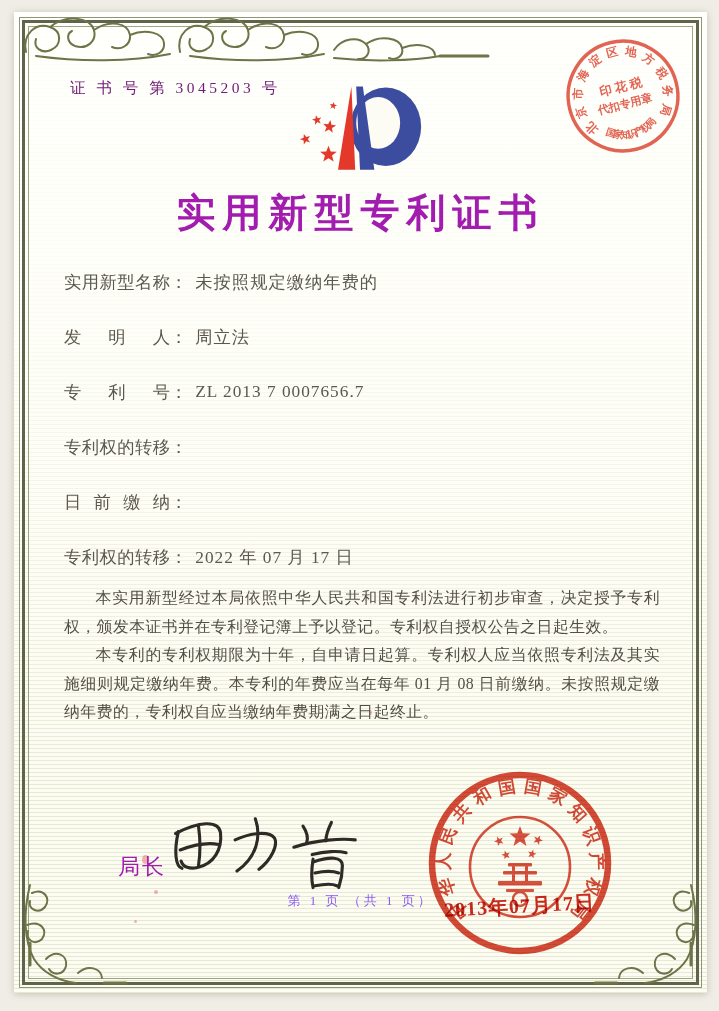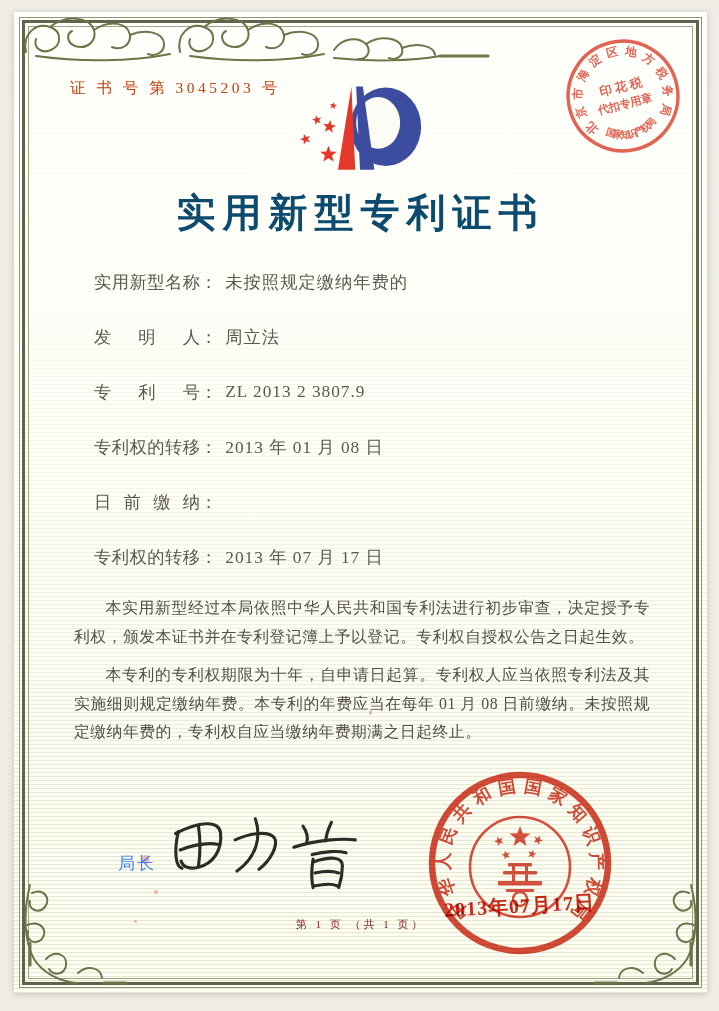--- a/index.html
+++ b/index.html
@@ -25,61 +25,61 @@
   .frame-outer{inset:5px;border:1px solid #8f957a;}
   .frame-main{inset:8px;border:3px solid #5f654a;}
   .frame-inner{inset:14px;border:1px solid #9da383;}
   .orn{position:absolute;z-index:3;color:#6e7348;}
   .orn path{stroke:currentColor;fill:none;stroke-linecap:round;}
   .orn-top{left:6px;top:2px;}
   .orn-bl{left:2px;bottom:2px;}
   .orn-br{right:2px;bottom:2px;transform:scaleX(-1);}
   .cert-no{
     position:absolute;z-index:4;left:56px;top:66px;
-    font-size:15.5px;letter-spacing:3.5px;color:#c2410c;
+    font-size:15.5px;letter-spacing:3.5px;color:#701a75;
   }
   .logo{position:absolute;z-index:4;left:260px;top:68px;width:172px;height:104px;}
   .title{
     position:absolute;z-index:4;left:0;top:174px;width:100%;text-align:center;
-    font-size:39px;font-weight:700;letter-spacing:7px;color:#0c4a6e;
+    font-size:39px;font-weight:700;letter-spacing:7px;color:#a21caf;
   }
   .fields{position:absolute;z-index:4;left:50px;top:242px;right:50px;}
   .frow{height:55px;display:flex;align-items:center;font-size:17.3px;color:#5b584d;}
   .flabel{
-    display:inline-block;width:106px;text-align:justify;text-align-last:justify;margin-left:30px;
+    display:inline-block;width:106px;text-align:justify;text-align-last:justify;
   }
   .fcolon{margin-right:8px;}
   .fvalue{letter-spacing:1px;}
   .paras{position:absolute;z-index:4;left:50px;top:572px;width:596px;}
   .paras p{
-    margin:10px;text-indent:2em;text-align:justify;
+    margin:0;text-indent:2em;text-align:justify;
     font-size:15.8px;line-height:28.6px;color:#524f46;letter-spacing:.5px;
   }
-  .sig-title{position:absolute;z-index:4;left:104px;top:840px;font-size:17px;color:#3b82f6;letter-spacing:2px;}
+  .sig-title{position:absolute;z-index:4;left:104px;top:840px;font-size:22px;color:#a21caf;letter-spacing:2px;}
   .sig{position:absolute;z-index:5;left:146px;top:786px;width:220px;height:104px;}
   .sig path{stroke:#2e2a26;stroke-width:3.4;fill:none;stroke-linecap:round;stroke-linejoin:round;}
   .seal{
     position:absolute;z-index:6;left:410px;top:755px;width:192px;height:192px;
     mix-blend-mode:multiply;opacity:.92;
   }
   .seal text{fill:#d23b27;font-weight:700;text-anchor:middle;font-family:"Liberation Serif",serif;}
   .seal .emb{fill:#d64330;}
   .seal-date{
     position:absolute;z-index:7;left:430px;top:880px;width:180px;
     font-size:20px;font-weight:700;color:#ce2a1b;letter-spacing:1px;
     transform:rotate(-3deg);mix-blend-mode:multiply;
   }
   .stamp{
     position:absolute;z-index:6;left:549px;top:24px;width:120px;height:120px;
     transform:rotate(-14deg);opacity:.85;mix-blend-mode:multiply;
   }
   .stamp text{fill:#dd4836;font-weight:700;text-anchor:middle;font-family:"Liberation Serif",serif;}
   .footer{
-    position:absolute;z-index:4;left:0;top:905px;width:100%;text-align:center;
-    font-size:11px;letter-spacing:3px;color:#7f1d1d;
+    position:absolute;z-index:4;left:0;top:880px;width:100%;text-align:center;
+    font-size:13px;letter-spacing:3px;color:#8b5cf6;
   }
   .speck{position:absolute;z-index:3;border-radius:50%;background:rgba(224,90,100,.45);}
   .s1{left:128px;top:843px;width:7px;height:9px;}
   .s2{left:140px;top:878px;width:4px;height:4px;}
   .s3{left:355px;top:698px;width:3px;height:5px;}
   .s4{left:120px;top:908px;width:3px;height:3px;}
 </style>
 </head>
 <body>
 
@@ -156,35 +156,34 @@
         <span class="fvalue">未按照规定缴纳年费的</span>
     </div>
     <div class="frow">
       <span class="flabel">发明人</span>
         <span class="fcolon">：</span>
         <span class="fvalue">周立法</span>
     </div>
     <div class="frow">
       <span class="flabel">专利号</span>
         <span class="fcolon">：</span>
-        <span class="fvalue">ZL 2013 2 3807.9</span>
+        <span class="fvalue">ZL 2013 7 0007656.7</span>
     </div>
     <div class="frow">
       <span class="flabel">专利权的转移</span>
         <span class="fcolon">：</span>
-        <span class="fvalue">2013 年 01 月 08 日</span>
     </div>
     <div class="frow">
       <span class="flabel">日前缴纳</span>
         <span class="fcolon">：</span>
     </div>
     <div class="frow">
       <span class="flabel">专利权的转移</span>
         <span class="fcolon">：</span>
-        <span class="fvalue">2013 年 07 月 17 日</span>
+        <span class="fvalue">2022 年 07 月 17 日</span>
     </div>
   </div>
 
   <div class="paras">
     <p>本实用新型经过本局依照中华人民共和国专利法进行初步审查，决定授予专利权，颁发本证书并在专利登记簿上予以登记。专利权自授权公告之日起生效。</p>
     <p>本专利的专利权期限为十年，自申请日起算。专利权人应当依照专利法及其实施细则规定缴纳年费。本专利的年费应当在每年 01 月 08 日前缴纳。未按照规定缴纳年费的，专利权自应当缴纳年费期满之日起终止。</p>
   </div>
 
   <div class="sig-title">局长</div>
 

